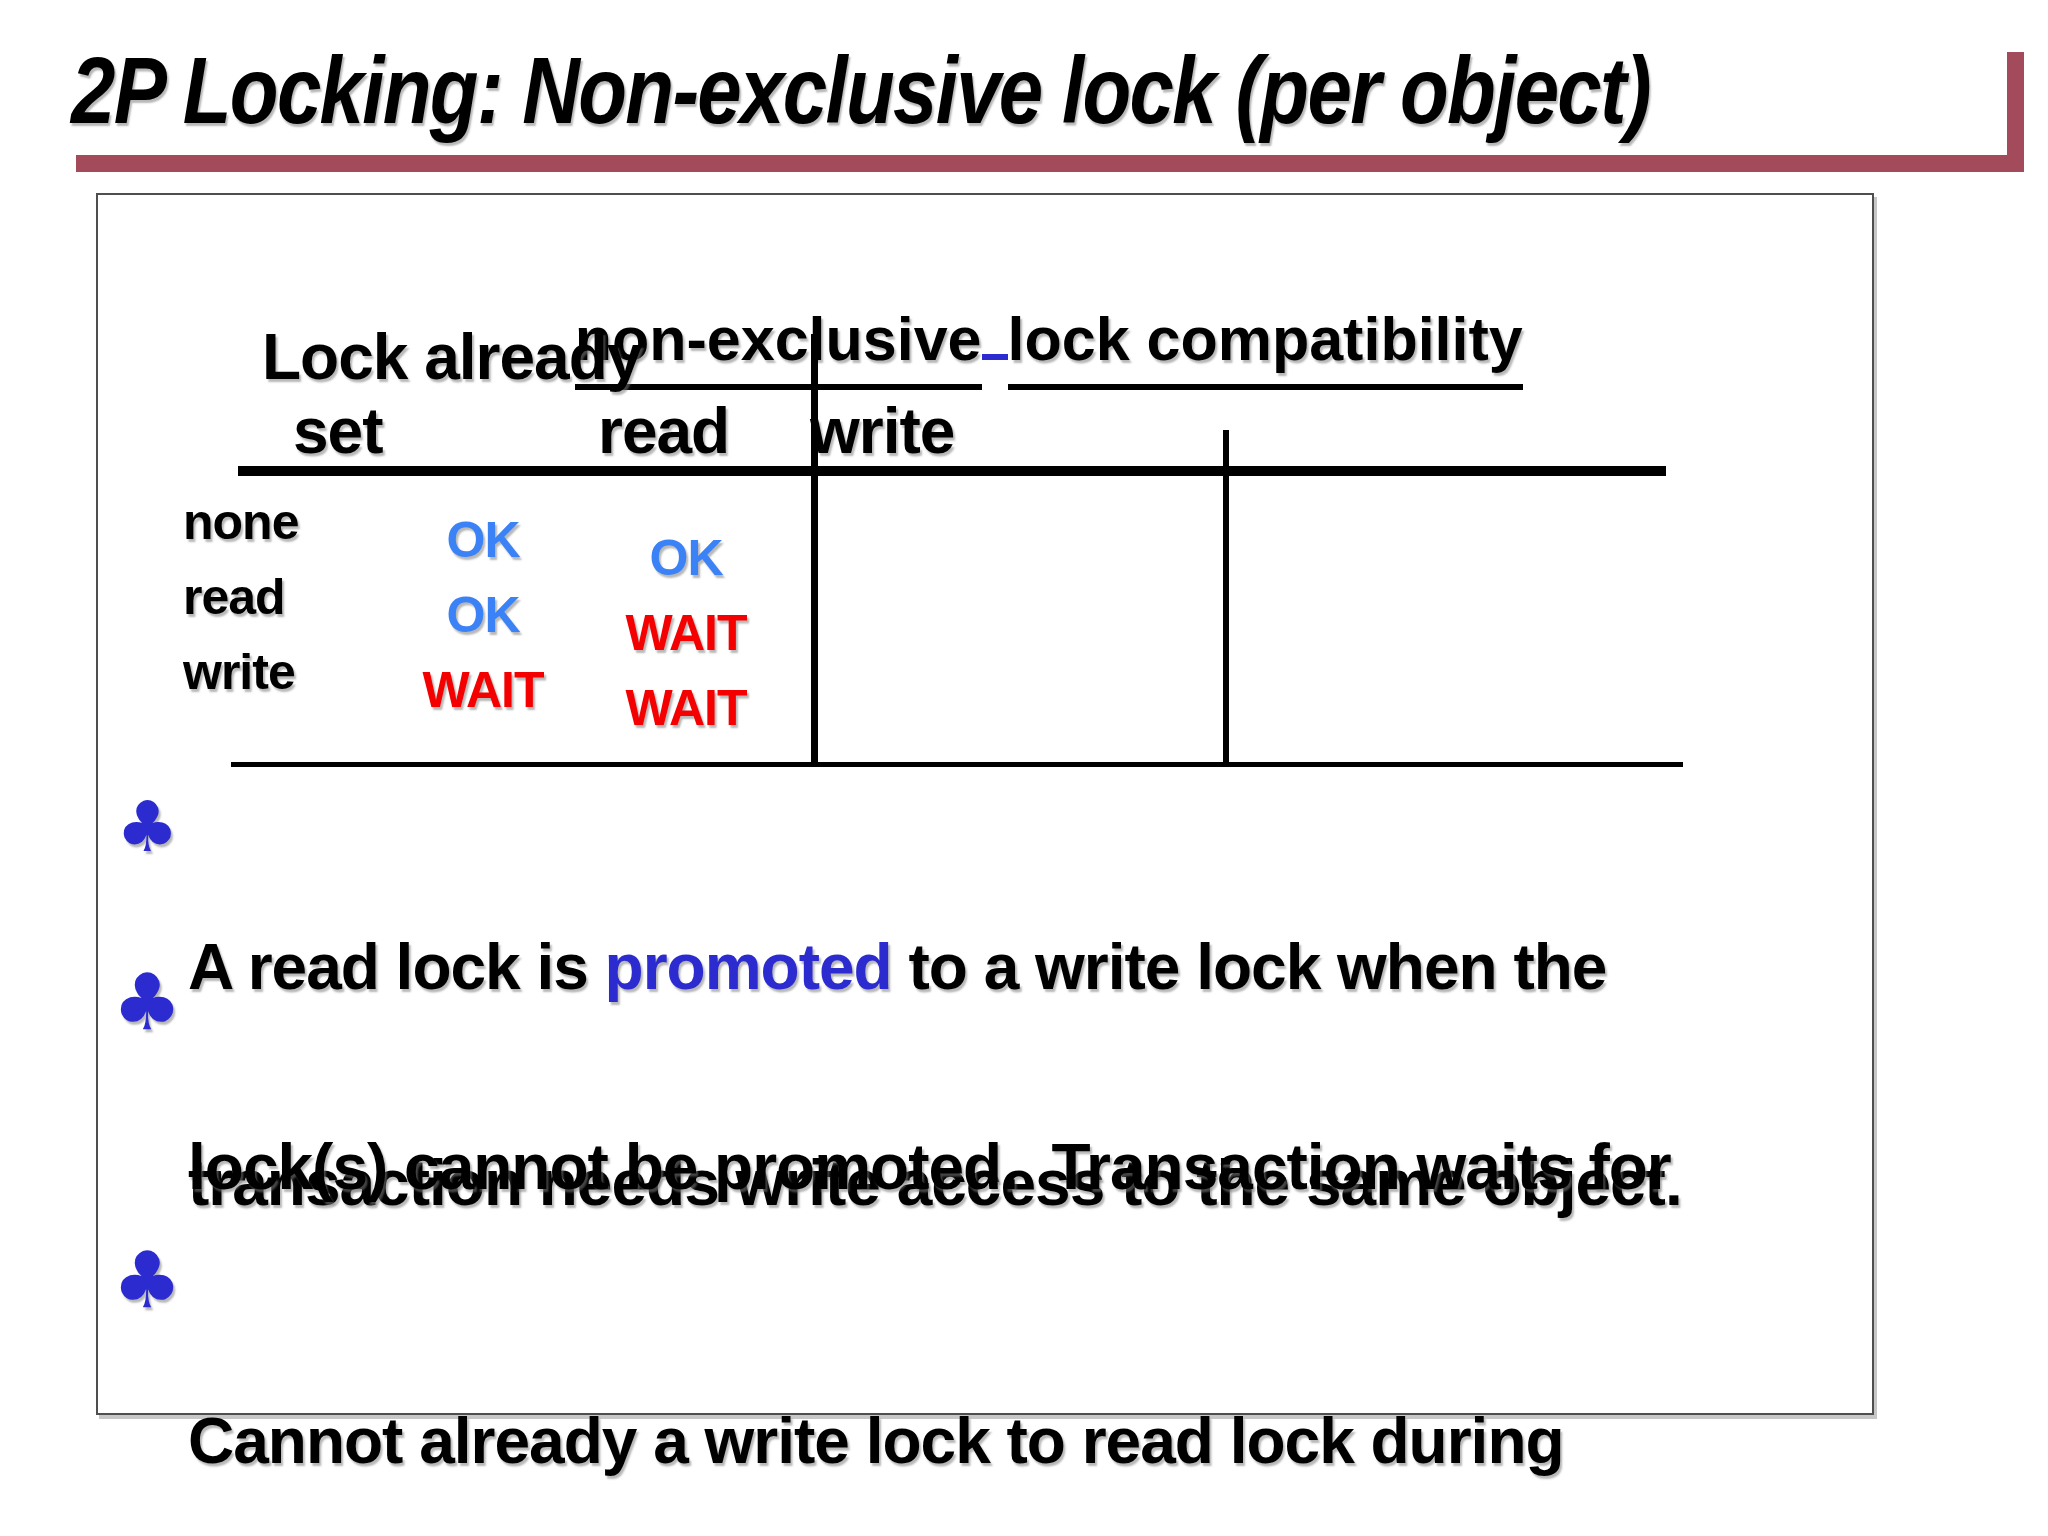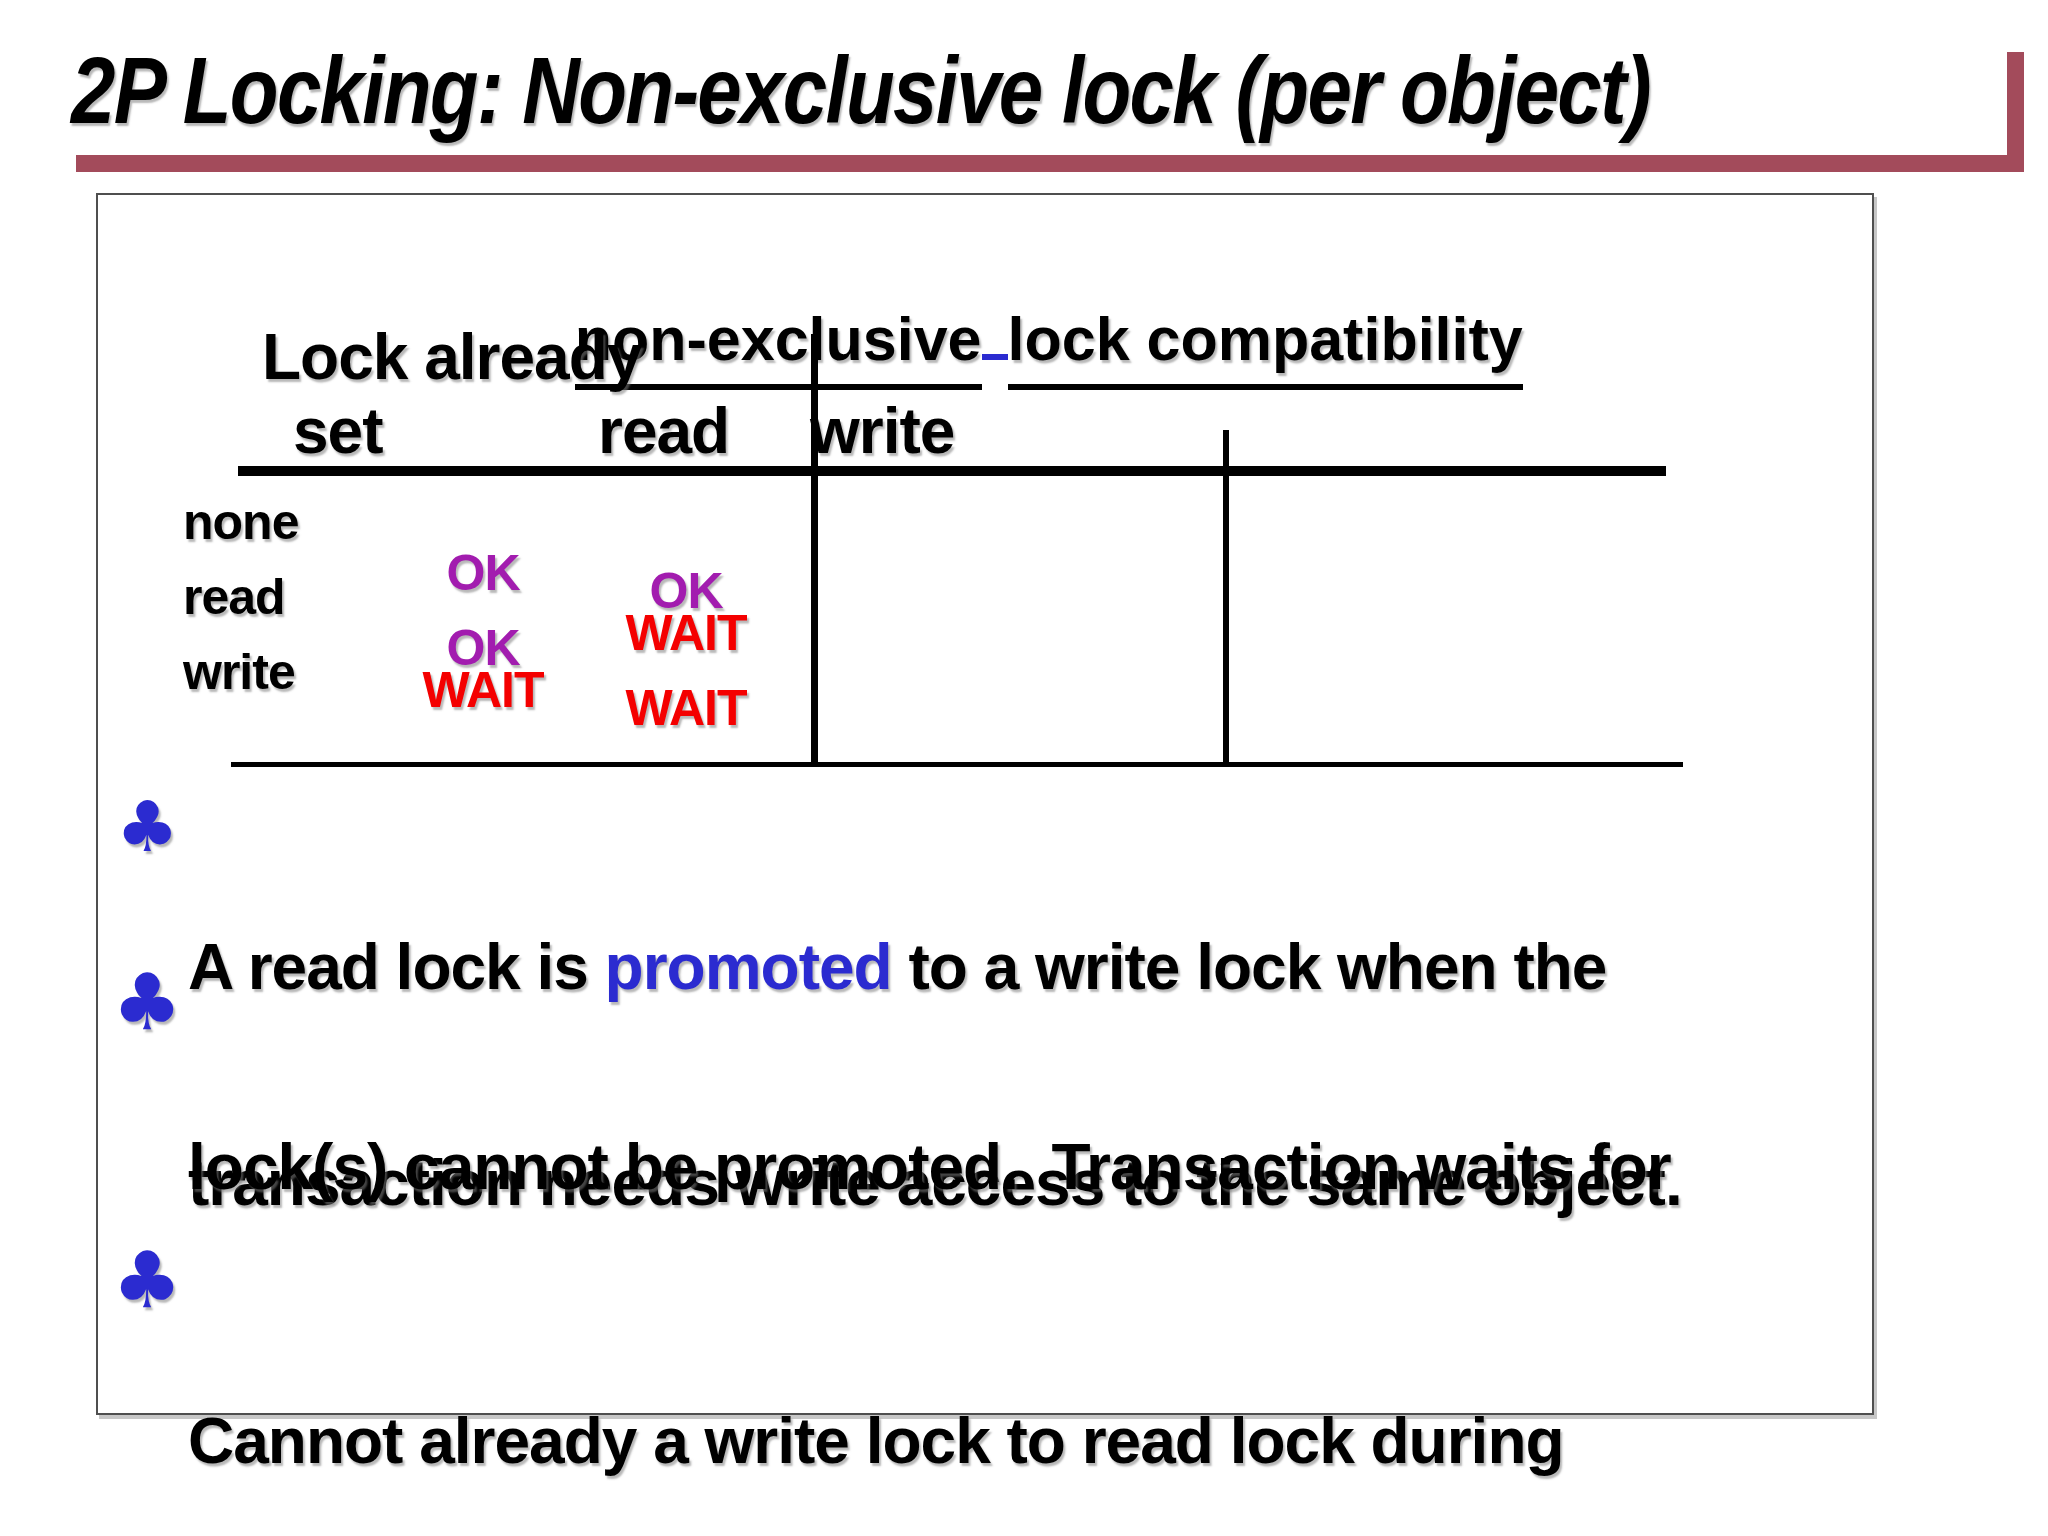--- a/index.html
+++ b/index.html
@@ -50,21 +50,21 @@
 
   
   .row{left:0;width:1000px;height:70px;}
   .row-0{top:274px;}
   .row-1{top:349px;}
   .row-2{top:424px;}
   .row .cell{position:absolute;font-size:50px;line-height:70px;font-weight:bold;letter-spacing:-1px;}
   .row .label{left:85px;color:#000;}
   .row .v1{left:295px;width:180px;text-align:center;}
   .row .v2{left:483px;width:210px;text-align:center;}
-  [data-status="ok"]{color:#a21caf;margin-top:33px;}
+  [data-status="ok"]{color:#3b82f6;}
   [data-status="wait"]{color:#F40000;}
   [data-hl="blue"]{color:#2B2BD0;}
 
   
   .club{font-family:"DejaVu Sans",sans-serif;color:#2B2BD0;line-height:1;}
   .club-1{left:18px;top:597px;font-size:70px;}
   .club-2{left:14px;top:768px;font-size:78px;}
   .club-3{left:14px;top:1046px;font-size:78px;}
   .btext{font-size:64px;font-weight:bold;color:#000;letter-spacing:-1px;}
   .btext-1{left:90px;top:592px;line-height:72px;}

